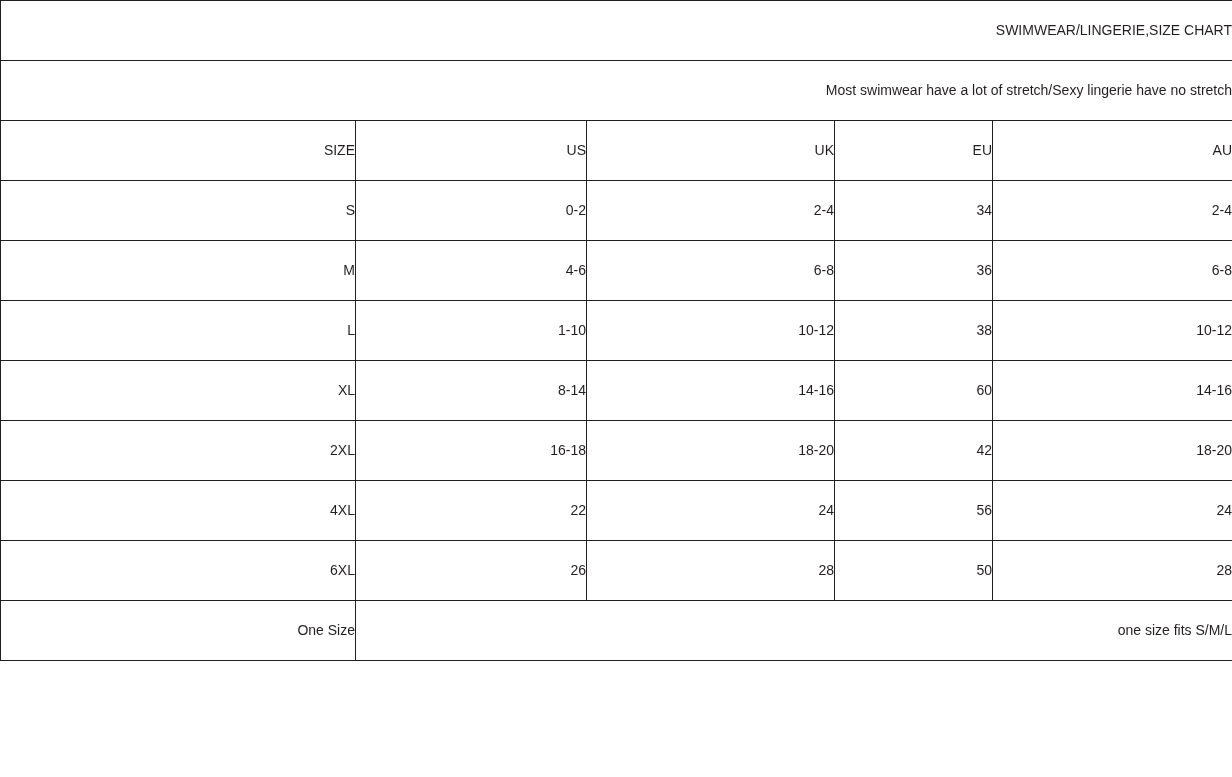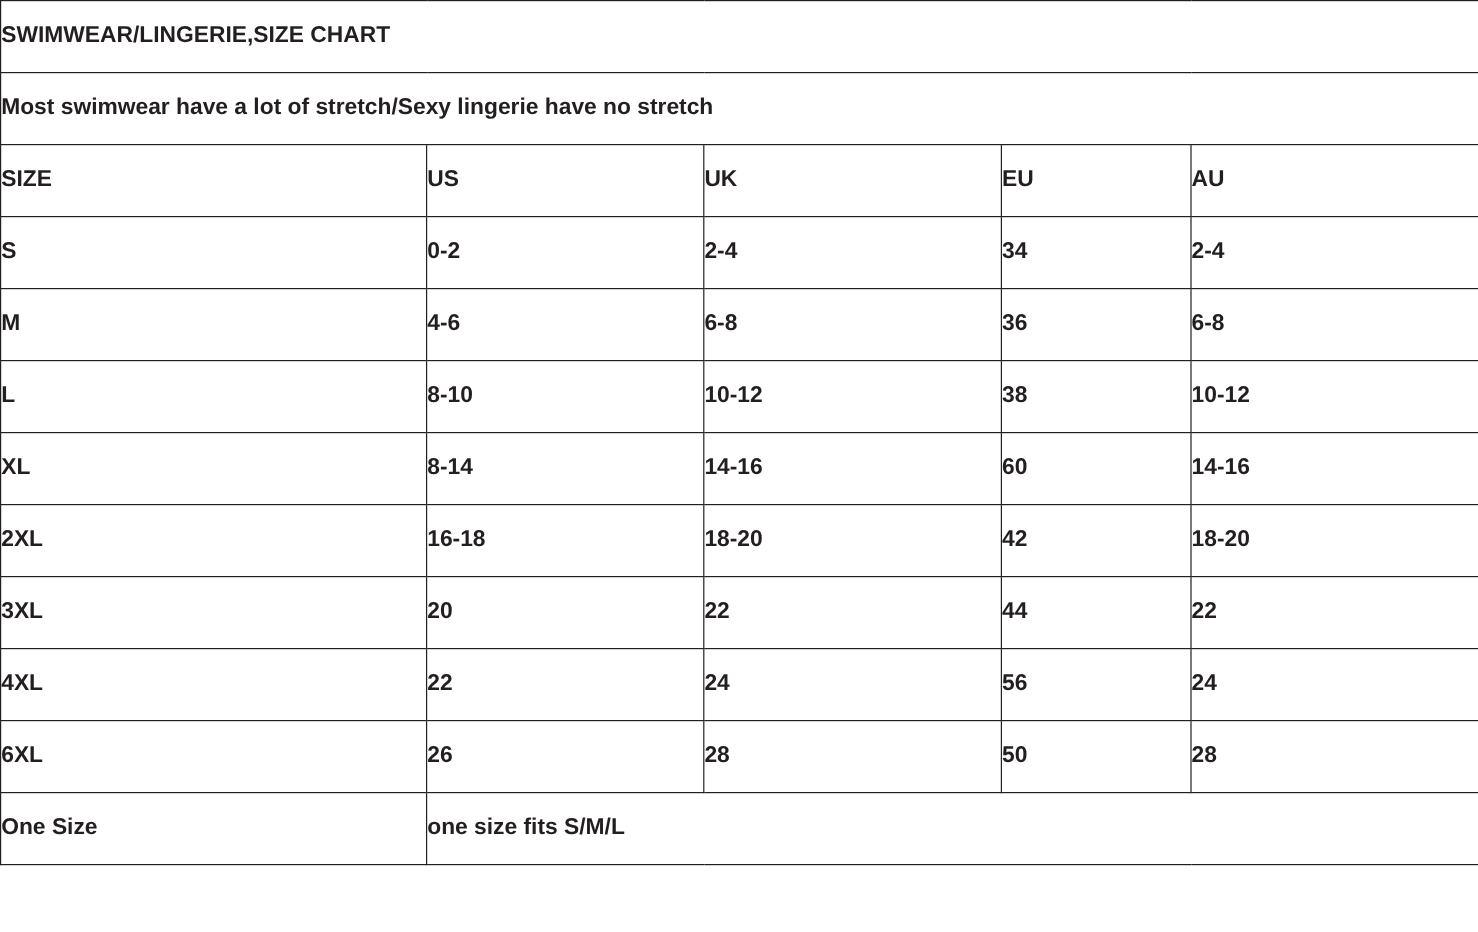--- a/index.html
+++ b/index.html
@@ -18,25 +18,25 @@
     background: #ffffff;
     overflow: hidden;
   }
   table.size-chart {
     width: 1232px;
     border-collapse: collapse;
     table-layout: fixed;
   }
   table.size-chart td {
     border: 1px solid #231f20;
-    text-align: left;
+    text-align: right;
     vertical-align: middle;
-    font-size: 19px;
+    font-size: 14px;
     color: #231f20;
-    font-weight: 700;
+    font-weight: 400;
     padding: 0;
     height: 59px;
     line-height: 1.2;
   }
   td.title-cell {
     font-size: 20px;
     height: 59px;
   }
   td.subtitle-cell {
     font-size: 20px;
@@ -95,45 +95,38 @@
       </tr>
       <tr>
         <td>M</td>
         <td>4-6</td>
         <td>6-8</td>
         <td>36</td>
         <td>6-8</td>
       </tr>
       <tr>
         <td>L</td>
-        <td>8-10</td>
+        <td>1-10</td>
         <td>10-12</td>
         <td>38</td>
         <td>10-12</td>
       </tr>
       <tr>
         <td>XL</td>
         <td>8-14</td>
         <td>14-16</td>
         <td>60</td>
         <td>14-16</td>
       </tr>
       <tr>
         <td>2XL</td>
         <td>16-18</td>
         <td>18-20</td>
         <td>42</td>
         <td>18-20</td>
-      </tr>
-      <tr>
-        <td>3XL</td>
-        <td>20</td>
-        <td>22</td>
-        <td>44</td>
-        <td>22</td>
       </tr>
       <tr>
         <td>4XL</td>
         <td>22</td>
         <td>24</td>
         <td>56</td>
         <td>24</td>
       </tr>
       <tr>
         <td>6XL</td>

